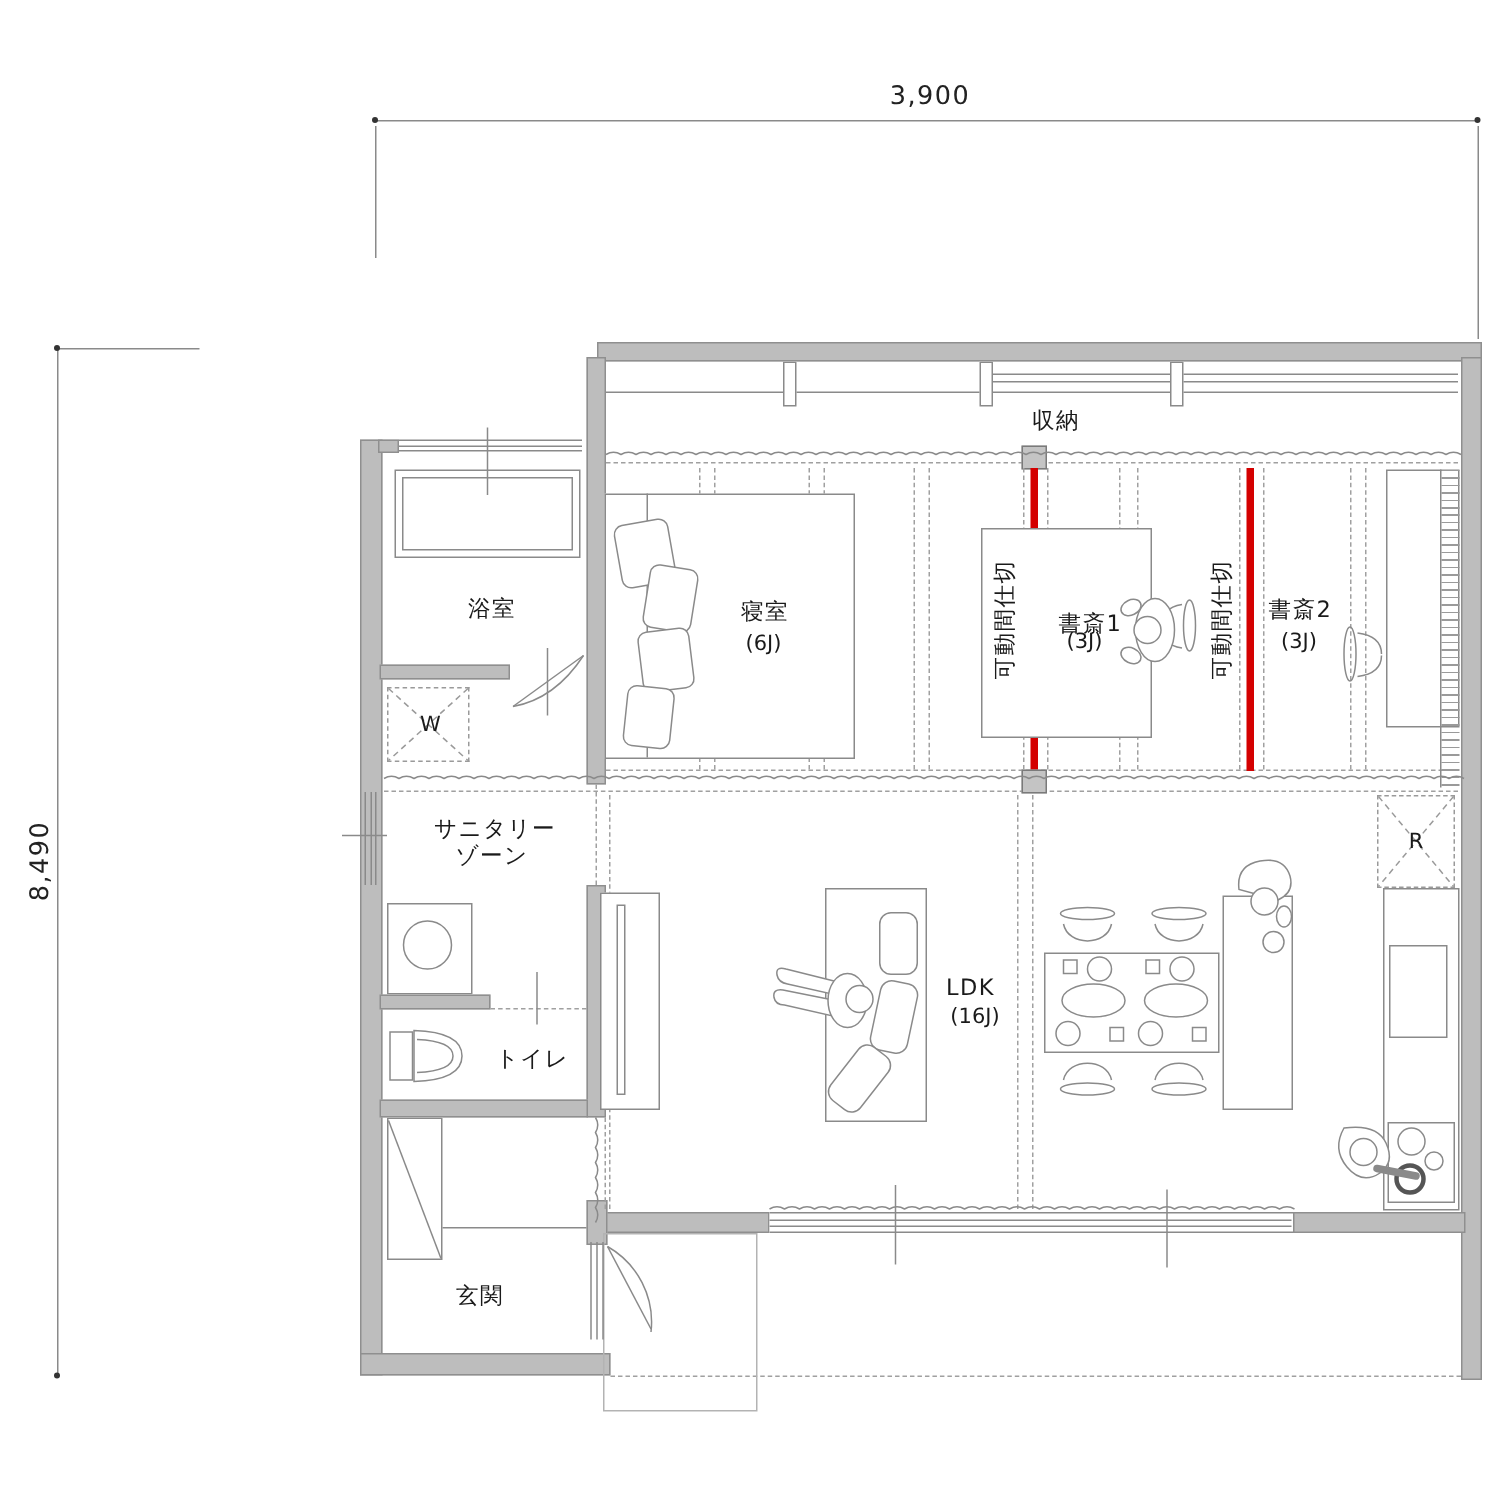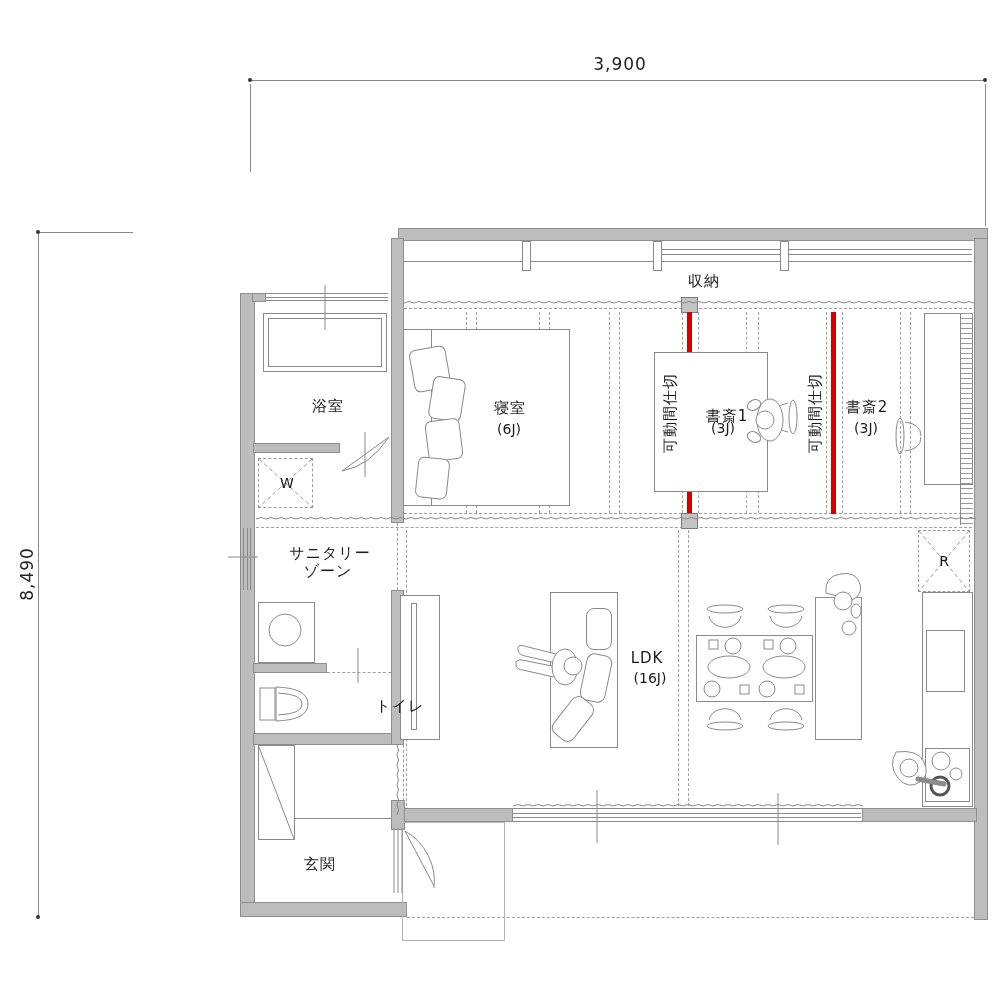--- a/index.html
+++ b/index.html
@@ -269,17 +269,17 @@
   <div class="lbl" style="left:727px;top:416px;">書斎1</div>
   <div class="lbl small" style="left:723px;top:428px;">(3J)</div>
   <div class="lbl" style="left:867px;top:407px;">書斎2</div>
   <div class="lbl small" style="left:866px;top:428px;">(3J)</div>
   <div class="lbl" style="left:647px;top:658px;">LDK</div>
   <div class="lbl small" style="left:650px;top:678px;">(16J)</div>
   <div class="lbl" style="left:328px;top:406px;">浴室</div>
   <div class="lbl small" style="left:287px;top:483px;">W</div>
   <div class="lbl" style="left:330px;top:553px;">サニタリー</div>
   <div class="lbl" style="left:328px;top:571px;">ゾーン</div>
-  <div class="lbl" style="left:355px;top:706px;margin-left:45px;">トイレ</div>
+  <div class="lbl" style="left:355px;top:706px;">トイレ</div>
   <div class="lbl" style="left:320px;top:864px;">玄関</div>
   <div class="lbl small" style="left:944px;top:561px;">R</div>
 
 </div>
 
 </body></html>

